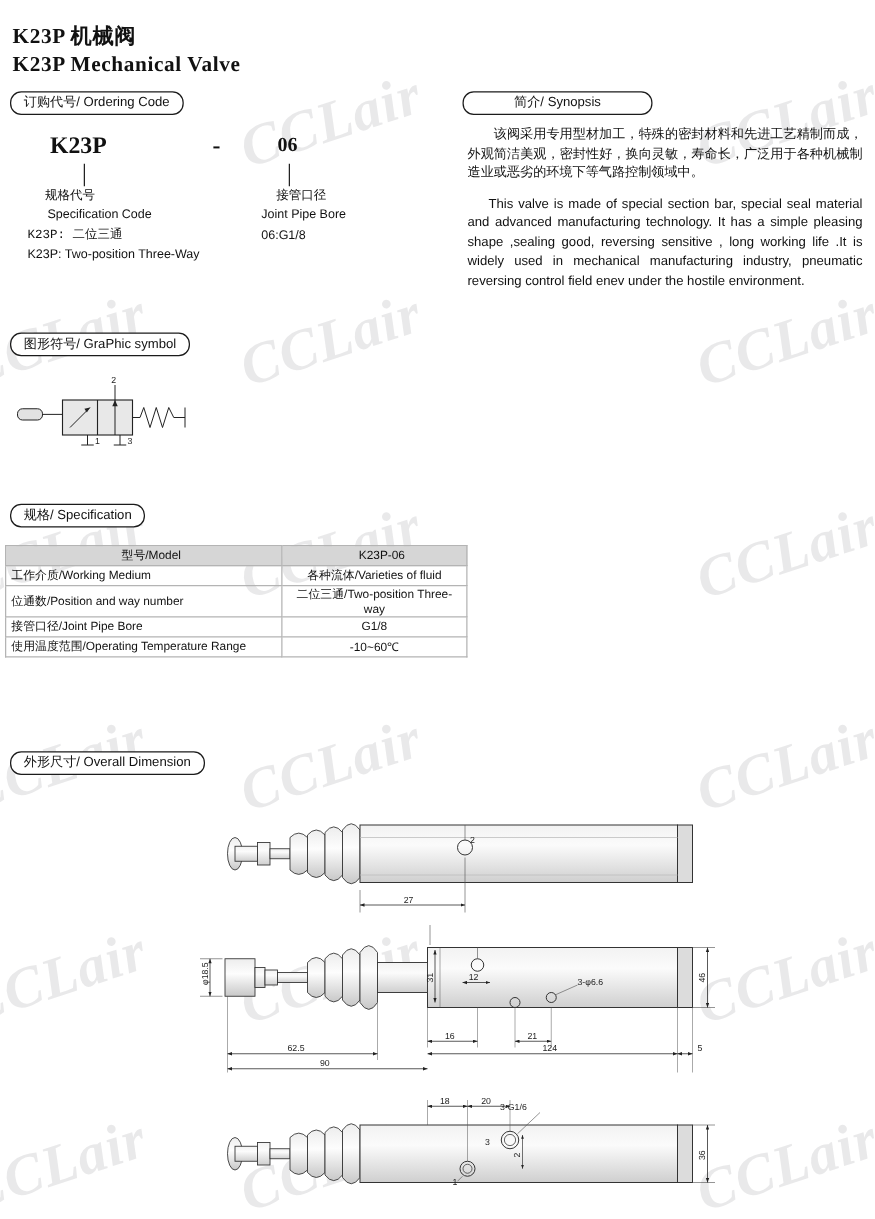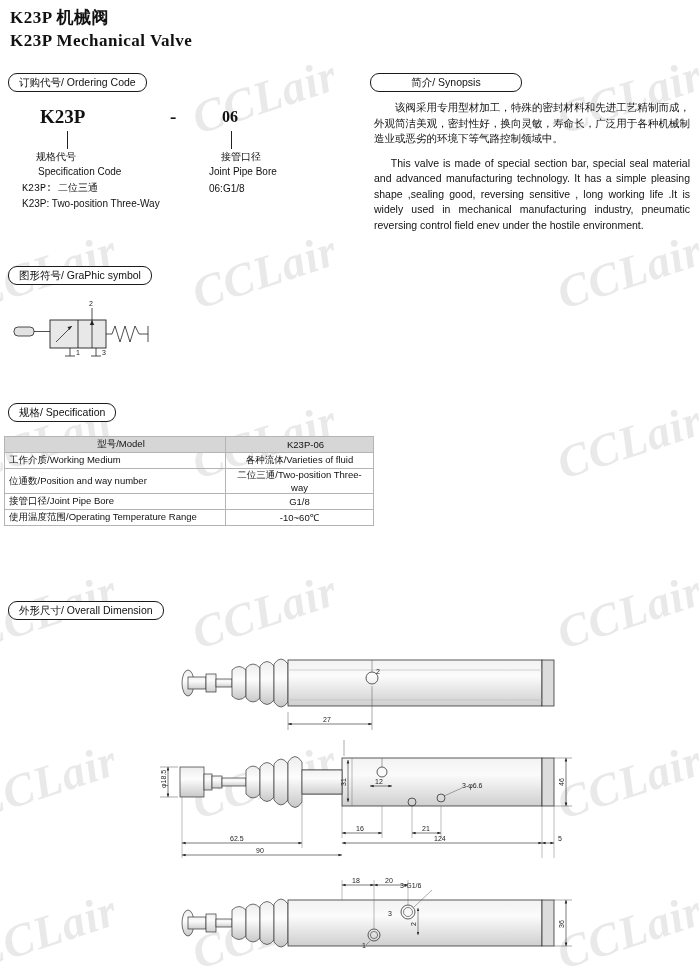--- a/index.html
+++ b/index.html
@@ -37,21 +37,21 @@
   }
 
   
   .doc-title {
     position: absolute;
     left: 10px;
     top: 6px;
     font-family: "Liberation Serif", serif;
     font-weight: bold;
   }
-  .doc-title .ln1 { font-size: 17px; letter-spacing: 0.5px; }
+  .doc-title .ln1 { font-size: 17px; letter-spacing: 0.5px; margin-top: 11px; }
   .doc-title .ln2 { font-size: 17px; letter-spacing: 0.5px; margin-top: 2px;}
 
   
   .tag {
     position: absolute;
     border: 1px solid #1b1b1b;
     border-radius: 9px;
     height: 17px;
     line-height: 17px;
     font-size: 10.5px;

